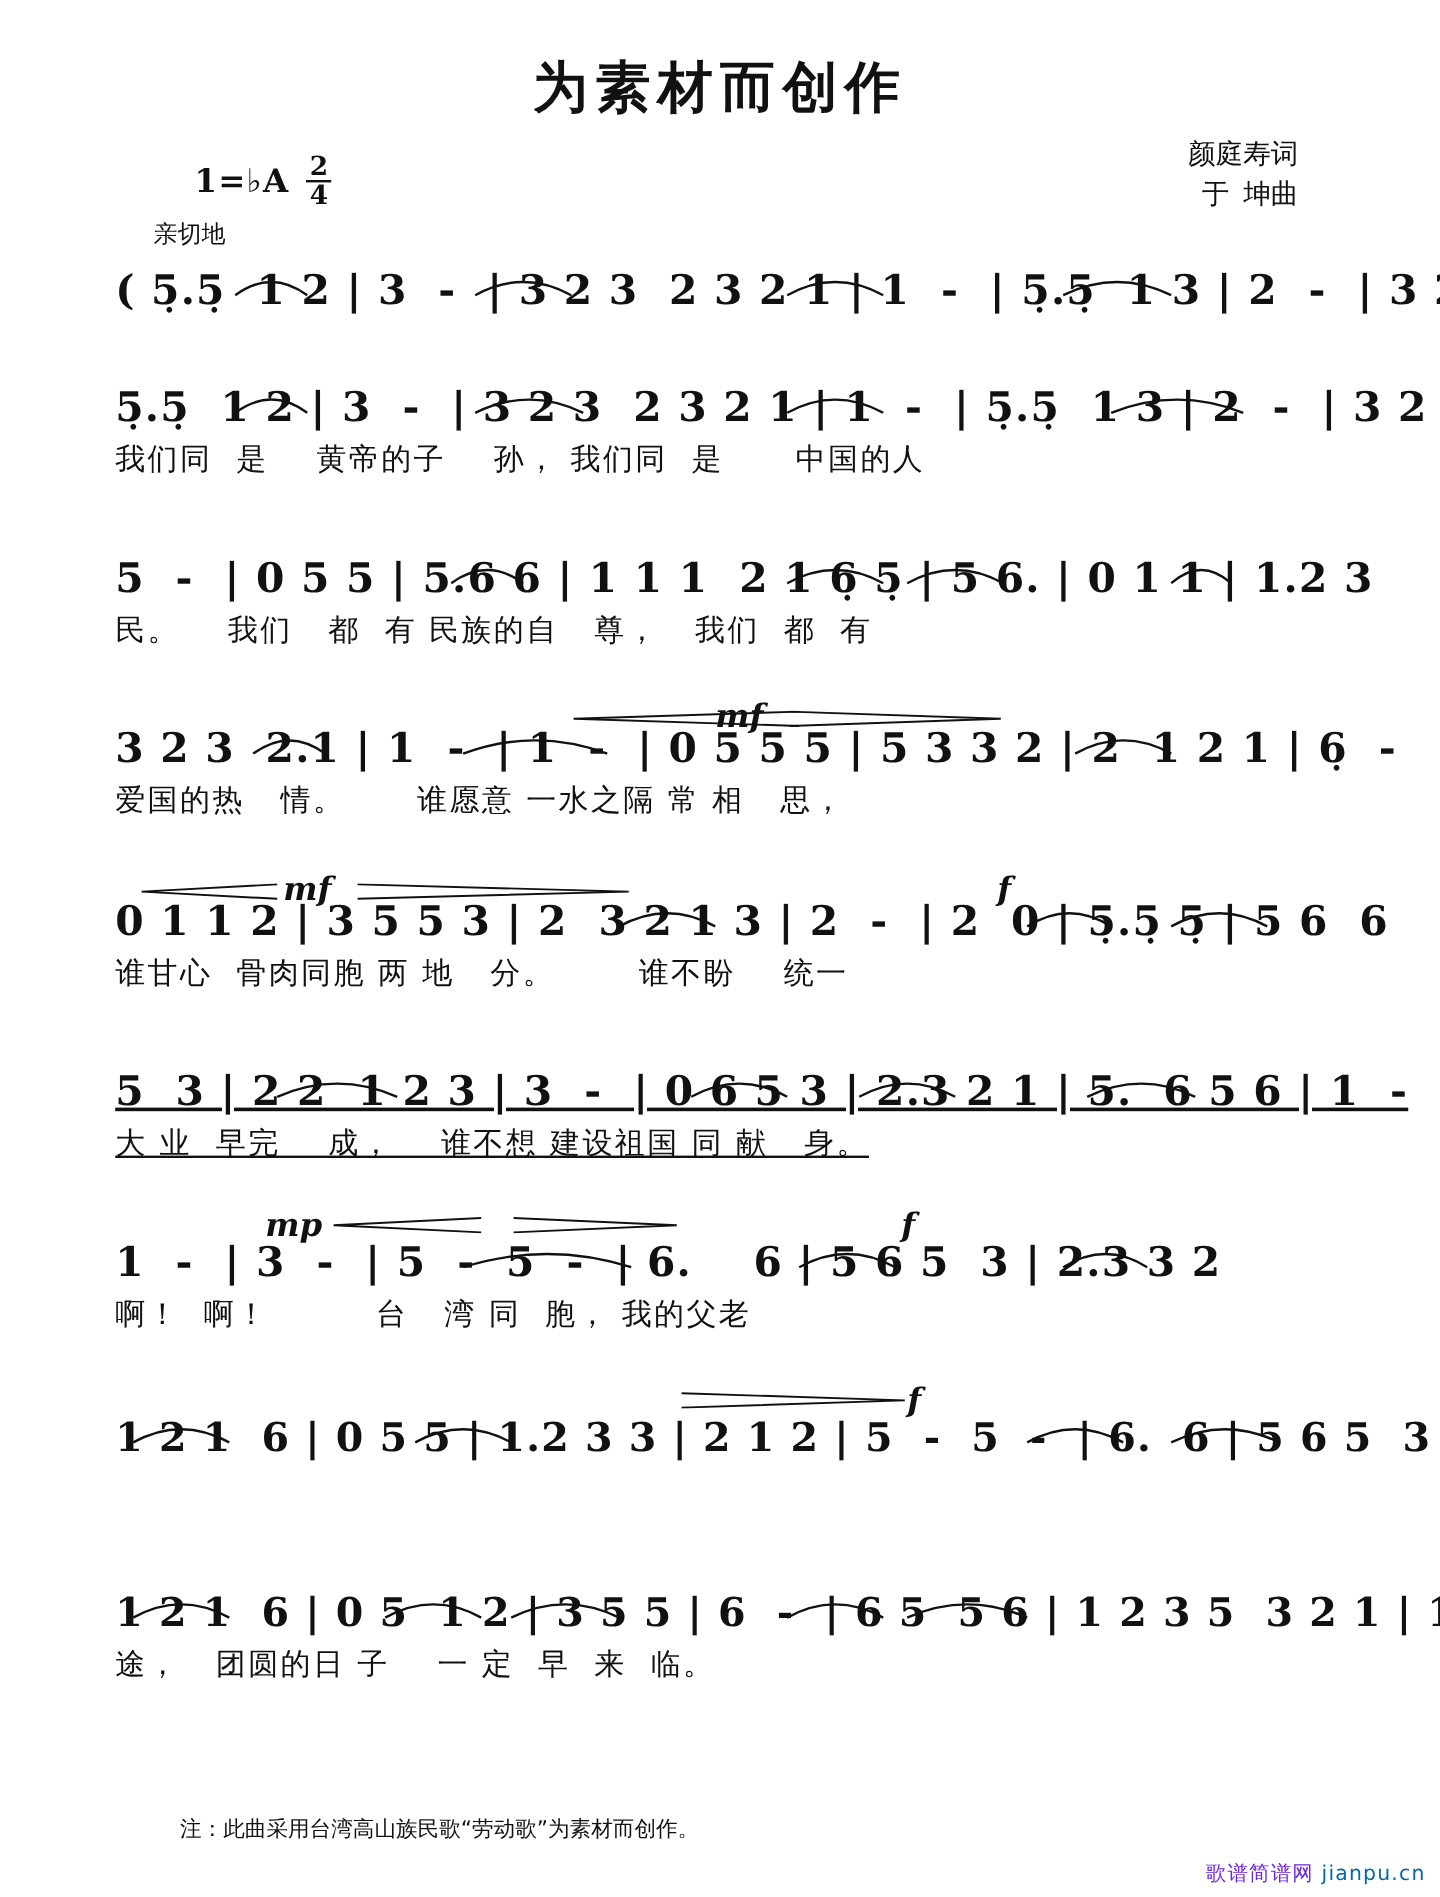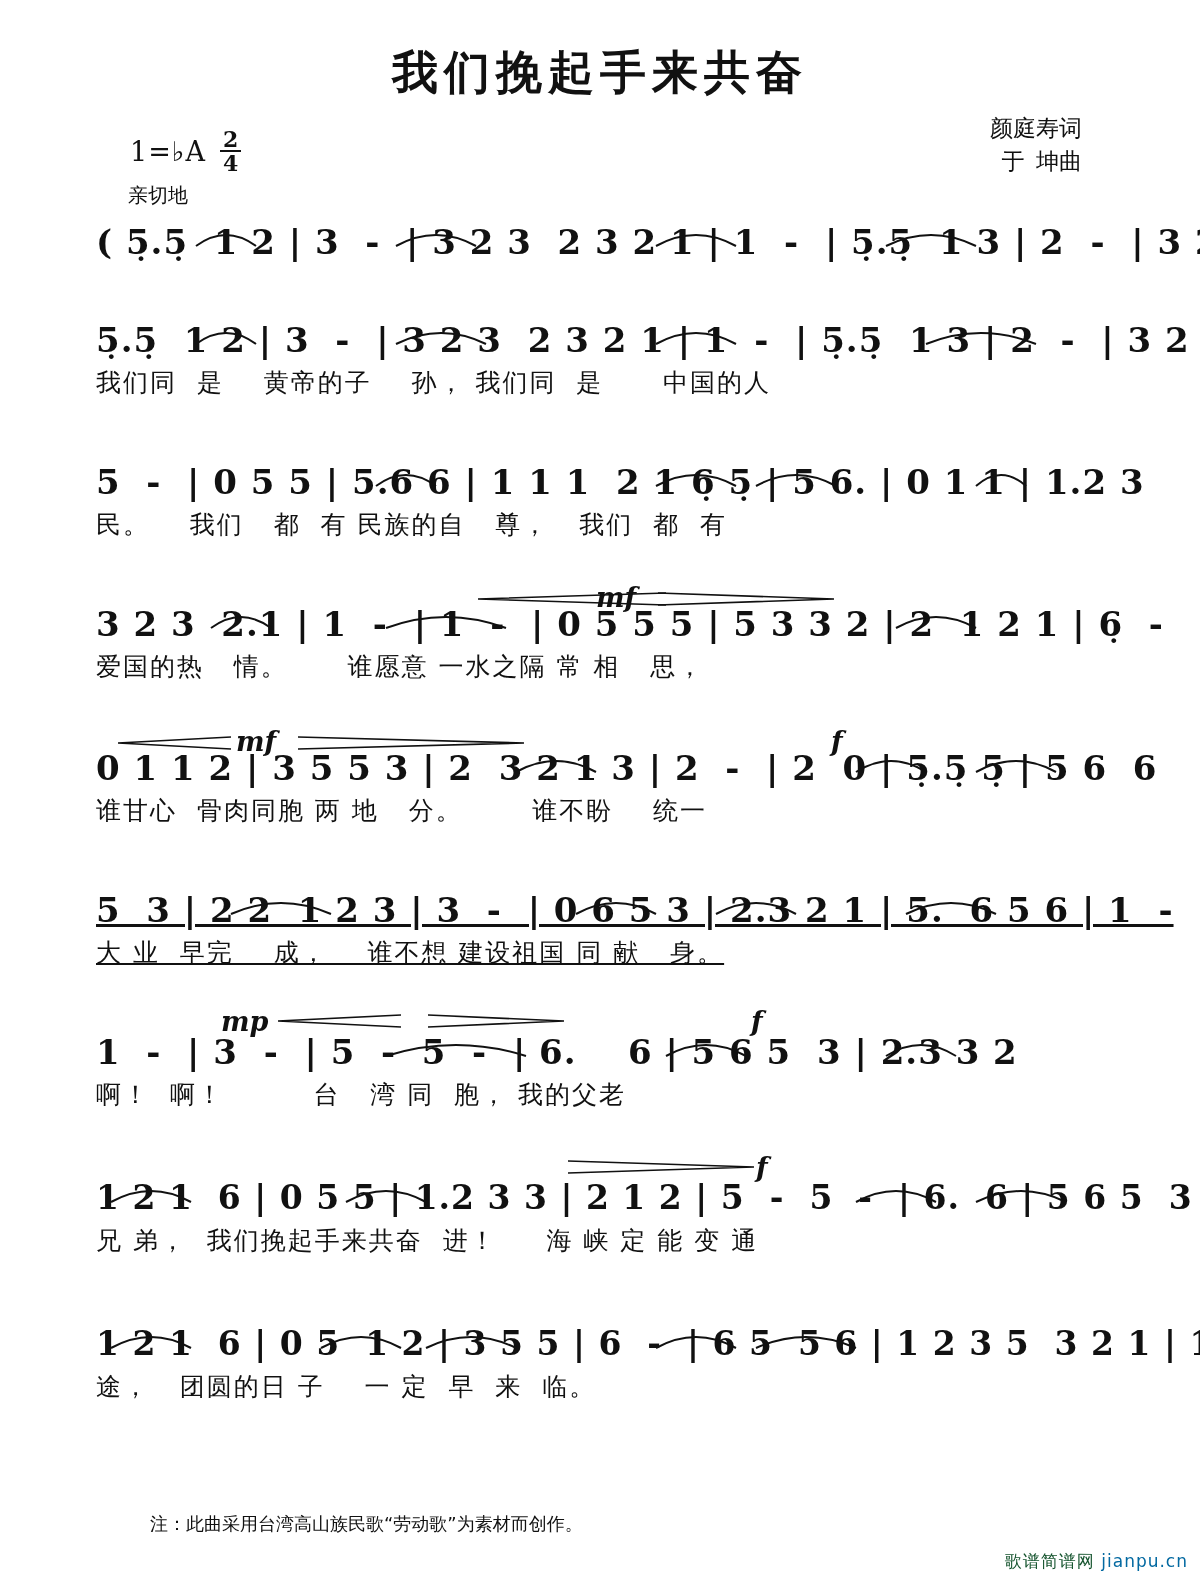--- a/index.html
+++ b/index.html
@@ -33,21 +33,21 @@
   }
   .credits div{white-space:pre;}
 
   
   .keyblock{
     position:absolute;left:130px;top:128px;
     font-size:27px;
     font-family:"DejaVu Serif", serif;
     display:flex;align-items:center;gap:14px;
   }
-  .keyblock .key{font-weight:normal;letter-spacing:1px;}
+  .keyblock .key{font-weight:bold;letter-spacing:1px;margin-left:32px;}
   .meter{display:inline-block;text-align:center;line-height:1.0;font-size:22px;font-weight:bold;}
   .meter .num{display:block;border-bottom:2px solid #111;padding:0 3px;}
   .meter .den{display:block;padding:0 3px;}
 
   .expression{
     position:absolute;left:128px;top:182px;
     font-size:20px;
     font-family:"DejaVu Sans", sans-serif;
   }
 
@@ -96,29 +96,29 @@
   }
 
   
   .watermark{
     position:absolute;right:12px;bottom:8px;
     font-size:17px;
     color:#7a7a7a;
     font-family:"DejaVu Sans", sans-serif;
     letter-spacing:1px;
   }
-  .watermark .cn{color:#14532d;font-family:Liberation Serif, serif;}
+  .watermark .cn{color:#6d28d9;font-family:Liberation Serif, serif;}
   .watermark .url{color:#0369a1;}
 </style>
 </head>
 <body>
 
 <div class="sheet">
 
-  <div class="title">我们挽起手来共奋</div>
+  <div class="title">为素材而创作</div>
 
   <div class="credits">
     <div>颜庭寿词</div>
     <div>于  坤曲</div>
   </div>
 
   <div class="keyblock">
     <span class="key">1=♭A</span>
     <span class="meter">
       <span class="num">2</span>
@@ -243,21 +243,20 @@
           <path d="M188 7 L2 1 M188 7 L2 13" stroke="#111" stroke-width="1.6" fill="none"></path>
         </svg>
     </div>
     <svg class="arcs" width="1010" height="30">
       <path d="M15 26 Q55 4 95 26" stroke="#111" stroke-width="2" fill="none"></path>
       <path d="M250 26 Q290 4 330 26" stroke="#111" stroke-width="2" fill="none"></path>
       <path d="M760 26 Q800 4 840 26" stroke="#111" stroke-width="2" fill="none"></path>
       <path d="M880 26 Q925 4 970 26" stroke="#111" stroke-width="2" fill="none"></path>
     </svg>
     <div class="notes small">1 2 1  6 | 0 5 5 | 1.2 3 3 | 2 1 2 | 5  -  5  -  | 6.  6 | 5 6 5  3 | 2  3 2 3</div>
-    <div class="lyrics">兄 弟，  我们挽起手来共奋  进！     海 峡 定 能 变 通</div>
   </div>
 
   <div class="system" style="top:1324px;">
     <svg class="arcs" width="1010" height="30">
       <path d="M15 26 Q55 4 95 26" stroke="#111" stroke-width="2" fill="none"></path>
       <path d="M225 26 Q265 4 305 26" stroke="#111" stroke-width="2" fill="none"></path>
       <path d="M330 26 Q375 4 420 26" stroke="#111" stroke-width="2" fill="none"></path>
       <path d="M560 26 Q600 4 640 26" stroke="#111" stroke-width="2" fill="none"></path>
       <path d="M660 26 Q710 4 760 26" stroke="#111" stroke-width="2" fill="none"></path>
     </svg>

